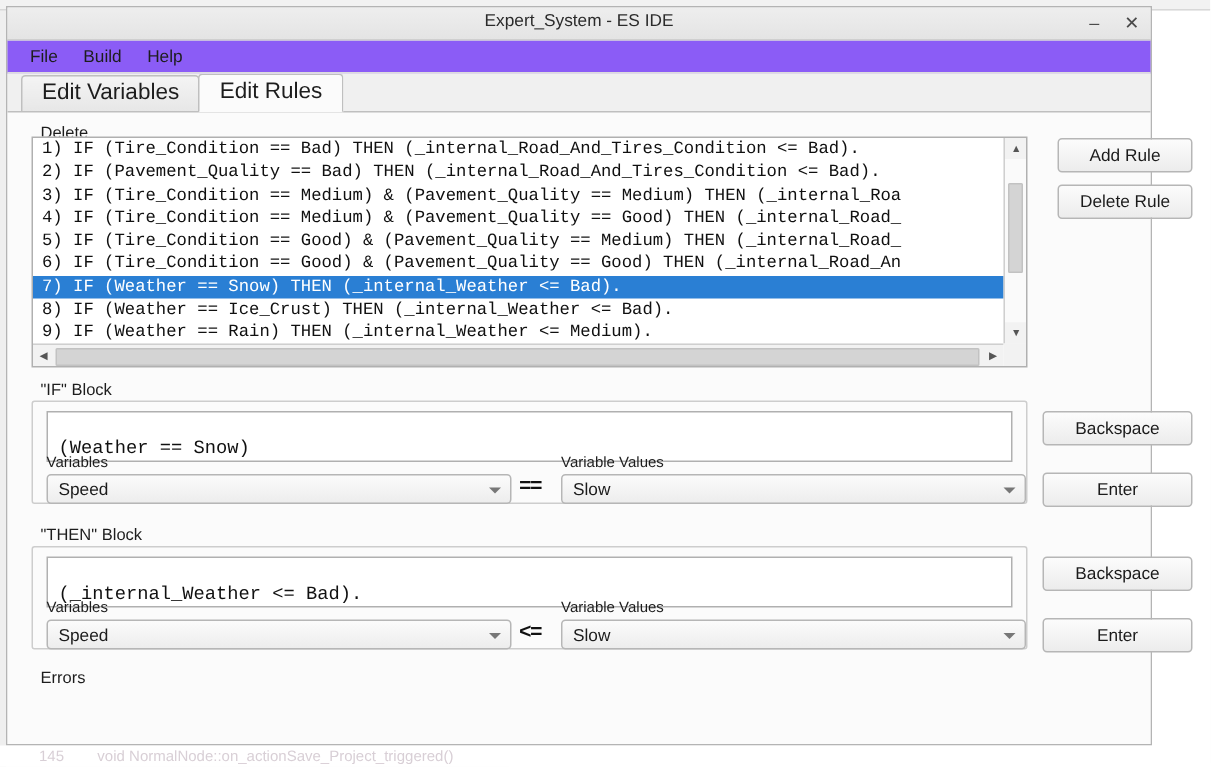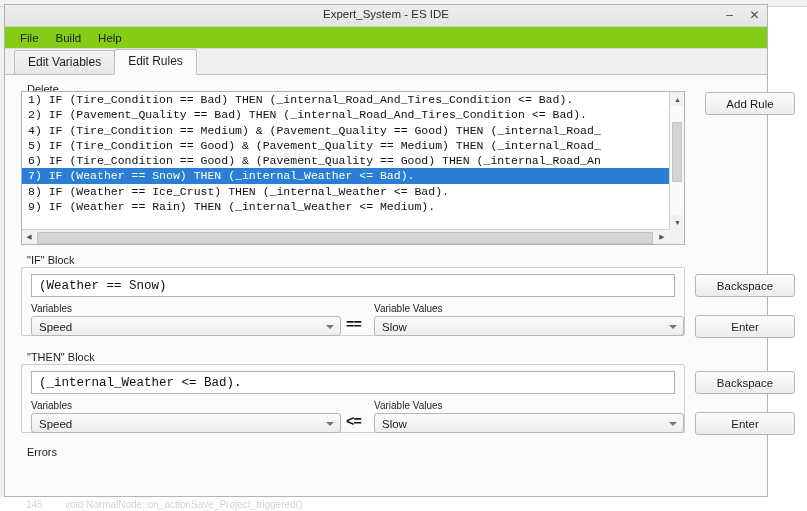--- a/index.html
+++ b/index.html
@@ -81,21 +81,21 @@
   .win-btn {
     width: 13px; height: 13px;
     display: flex; align-items: center; justify-content: center;
     font-size: 12px; color: #4a4a4a; line-height: 1;
     cursor: default;
   }
 
   
   .menubar {
     height: 21px;
-    background: #84cc16;
+    background: #8b5cf6;
     border-bottom: 1px solid #dcdcdc;
     display: flex;
     align-items: center;
     padding-left: 8px;
     gap: 3px;
     flex: 0 0 auto;
   }
   .menu-item {
     font-size: 11.5px;
     color: #1d1d1d;
@@ -107,21 +107,21 @@
   .tabstrip {
     position: relative;
     height: 25px;
     background: #f0f0f0;
     padding-left: 9px;
     display: flex;
     align-items: flex-end;
     flex: 0 0 auto;
   }
   .tab {
-    font-size: 12px;
+    font-size: 15px;
     color: #1d1d1d;
     padding: 4px 13px 5px 13px;
     border: 1px solid #bfbfbf;
     border-bottom: none;
     border-radius: 3px 3px 0 0;
     background: linear-gradient(to bottom, #f4f4f4, #e7e7e7);
     margin-right: -1px;
     position: relative;
     line-height: 14px;
   }
@@ -268,21 +268,21 @@
   }
 
   .expr-field {
     position: absolute;
     background: #ffffff;
     border: 1px solid #b0b0b0;
     box-sizing: border-box;
     font-family: "Liberation Mono", monospace;
     font-size: 12.5px;
     color: #101010;
-    padding: 3px 7px;
+    padding: 16px 7px;
     white-space: pre;
     overflow: hidden;
     line-height: 16px;
   }
 
   .small-label {
     position: absolute;
     font-size: 10px;
     color: #1d1d1d;
   }
@@ -360,20 +360,21 @@
     </div>
 
     <div class="content">
 
       <div class="section-label" style="left:19px; top:8px;">Delete</div>
 
       <div class="rules-box">
         <div class="rules-inner">
           <div class="rule-row">1) IF (Tire_Condition == Bad) THEN (_internal_Road_And_Tires_Condition &lt;= Bad).</div>
           <div class="rule-row">2) IF (Pavement_Quality == Bad) THEN (_internal_Road_And_Tires_Condition &lt;= Bad).</div>
+          <div class="rule-row">3) IF (Tire_Condition == Medium) &amp; (Pavement_Quality == Medium) THEN (_internal_Roa</div>
           <div class="rule-row">4) IF (Tire_Condition == Medium) &amp; (Pavement_Quality == Good) THEN (_internal_Road_</div>
           <div class="rule-row">5) IF (Tire_Condition == Good) &amp; (Pavement_Quality == Medium) THEN (_internal_Road_</div>
           <div class="rule-row">6) IF (Tire_Condition == Good) &amp; (Pavement_Quality == Good) THEN (_internal_Road_An</div>
           <div class="rule-row selected">7) IF (Weather == Snow) THEN (_internal_Weather &lt;= Bad).</div>
           <div class="rule-row">8) IF (Weather == Ice_Crust) THEN (_internal_Weather &lt;= Bad).</div>
           <div class="rule-row">9) IF (Weather == Rain) THEN (_internal_Weather &lt;= Medium).</div>
 
         </div>
 
         <div class="vscroll">
@@ -386,20 +387,21 @@
 
         <div class="hscroll">
           <div class="arrow left">◀</div>
           <div class="thumb"></div>
           <div class="arrow right">▶</div>
         </div>
         <div class="corner-box"></div>
       </div>
 
       <div class="btn" style="position:absolute; left:700px; top:17px; width:90px;">Add Rule</div>
+      <div class="btn" style="position:absolute; left:700px; top:48px; width:90px;">Delete Rule</div>
 
       <div class="section-label" style="left:19px; top:179px;">"IF" Block</div>
       <div class="group" style="left:16px; top:192px; width:664px; height:69px;"></div>
 
       <div class="expr-field" style="left:26px; top:199px; width:644px; height:23px;">(Weather == Snow)</div>
 
       <div class="small-label" style="left:26px; top:228px;">Variables</div>
       <div class="small-label" style="left:369px; top:228px;">Variable Values</div>
 
       <div class="combo" style="left:26px; top:241px; width:310px;">

